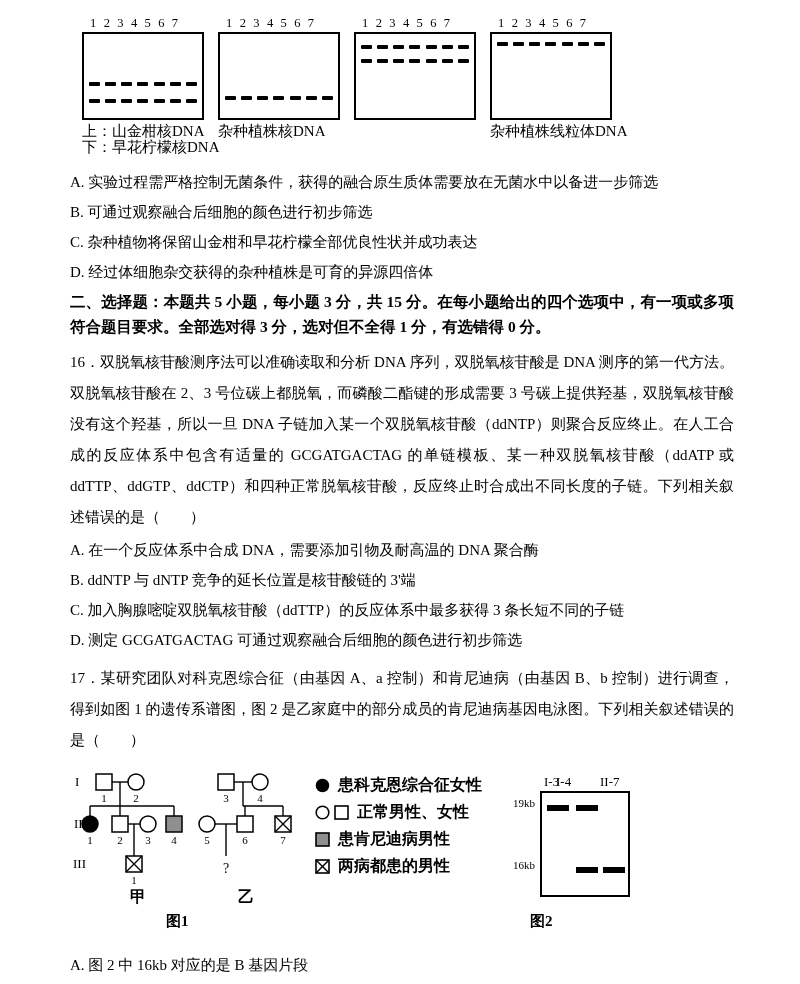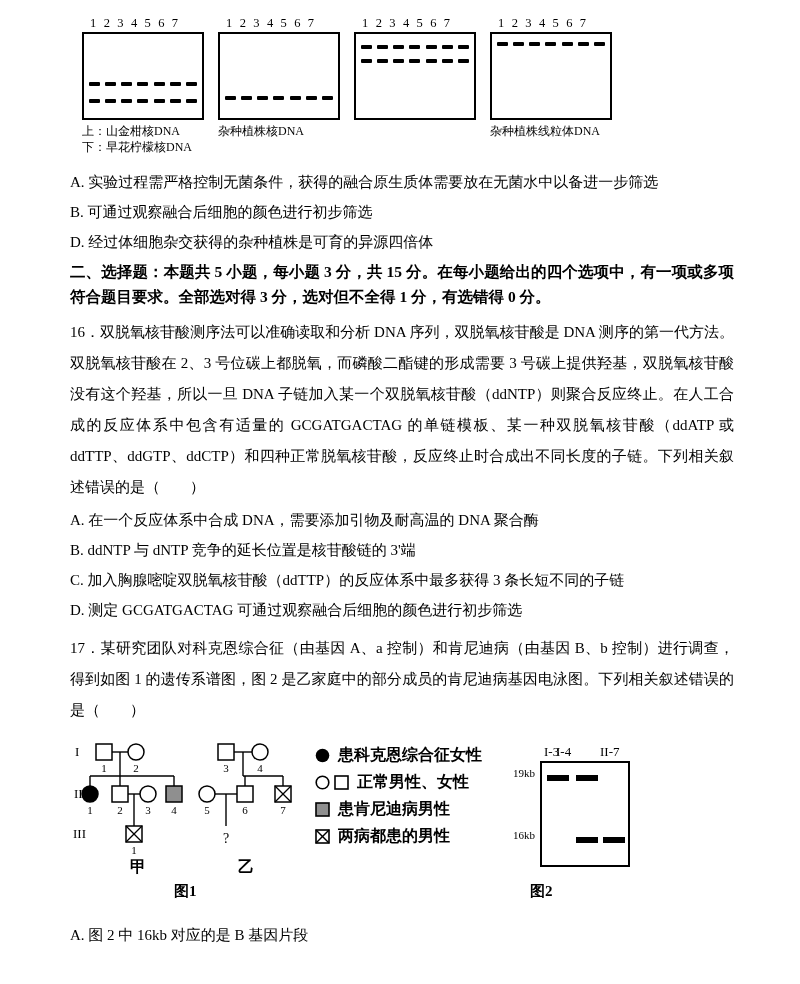--- a/index.html
+++ b/index.html
@@ -12,21 +12,21 @@
 
   
   .gel-row{display:flex;gap:14px;padding:16px 0 0 82px;}
   .gel-panel{display:flex;flex-direction:column;width:122px;flex:0 0 122px;}
   .lane-nums{display:flex;justify-content:space-between;box-sizing:border-box;
     width:122px;padding:0 26px 1px 8px;font-size:12.5px;height:16px;line-height:15px;}
   .gel-box{position:relative;width:122px;height:88px;border:2px solid #000;box-sizing:border-box;background:#fff;}
   .band-row{position:absolute;left:0;width:100%;display:flex;justify-content:space-between;
     padding:0 5px;box-sizing:border-box;}
   .band{display:block;width:11px;height:4px;background:#000;border-radius:1px;}
-  .gel-cap{font-size:12px;line-height:16px;margin-top:3px;white-space:nowrap;}
+  .gel-cap{font-size:15px;line-height:16px;margin-top:3px;white-space:nowrap;}
 
   .opts{margin:12px 0 0 70px;}
   .opts.tight{margin-top:2px;}
   .opt{margin:0;line-height:30px;font-size:15px;}
 
   .section-head{font-weight:bold;font-size:15.5px;line-height:25px;margin:2px 66px 0 70px;text-align:justify;}
   .stem{font-size:15px;line-height:31px;margin:8px 66px 0 70px;text-align:justify;}
 
   
   .fig-area{position:relative;height:178px;margin-top:4px;}
@@ -39,21 +39,21 @@
   .gel2{position:absolute;left:496px;top:14px;}
   .g2-cols{position:relative;margin-left:44px;width:90px;height:17px;font-size:13px;}
   .g2-cols span{position:absolute;top:0;white-space:nowrap;}
   .g2-main{display:flex;}
   .g2-rows{position:relative;width:44px;font-size:11px;}
   .g2-rows span{position:absolute;right:5px;white-space:nowrap;}
   .g2-box{position:relative;width:90px;height:106px;border:2px solid #000;box-sizing:border-box;background:#fff;}
   .band2{position:absolute;width:22px;height:5.5px;background:#000;}
 
   .fig-cap{position:absolute;font-size:15px;font-weight:bold;top:152px;}
-  .fig-cap.f1{left:174px;}
+  .fig-cap.f1{left:166px;}
   .fig-cap.f2{left:530px;}
 </style>
 </head>
 <body>
 
 <div class="page">
 
   <div class="gel-row" id="gel-row">
       <div class="gel-panel">
         <div class="lane-nums">
@@ -169,20 +169,21 @@
         </div>
         <div class="gel-cap">
           <div>杂种植株线粒体DNA</div>
         </div>
       </div>
     </div>
 
   <div class="opts" id="q15-opts">
       <p class="opt">A. 实验过程需严格控制无菌条件，获得的融合原生质体需要放在无菌水中以备进一步筛选</p>
       <p class="opt">B. 可通过观察融合后细胞的颜色进行初步筛选</p>
+      <p class="opt">C. 杂种植物将保留山金柑和早花柠檬全部优良性状并成功表达</p>
       <p class="opt">D. 经过体细胞杂交获得的杂种植株是可育的异源四倍体</p>
     </div>
 
   <p class="section-head">二、选择题：本题共 5 小题，每小题 3 分，共 15 分。在每小题给出的四个选项中，有一项或多项符合题目要求。全部选对得 3 分，选对但不全得 1 分，有选错得 0 分。</p>
 
   <p class="stem">16．双脱氧核苷酸测序法可以准确读取和分析 DNA 序列，双脱氧核苷酸是 DNA 测序的第一代方法。双脱氧核苷酸在 2、3 号位碳上都脱氧，而磷酸二酯键的形成需要 3 号碳上提供羟基，双脱氧核苷酸没有这个羟基，所以一旦 DNA 子链加入某一个双脱氧核苷酸（ddNTP）则聚合反应终止。在人工合成的反应体系中包含有适量的 GCGATGACTAG 的单链模板、某一种双脱氧核苷酸（ddATP 或 ddTTP、ddGTP、ddCTP）和四种正常脱氧核苷酸，反应终止时合成出不同长度的子链。下列相关叙述错误的是（　　）</p>
   <div class="opts tight">
       <p class="opt">A. 在一个反应体系中合成 DNA，需要添加引物及耐高温的 DNA 聚合酶</p>
       <p class="opt">B. ddNTP 与 dNTP 竞争的延长位置是核苷酸链的 3'端</p>
       <p class="opt">C. 加入胸腺嘧啶双脱氧核苷酸（ddTTP）的反应体系中最多获得 3 条长短不同的子链</p>

